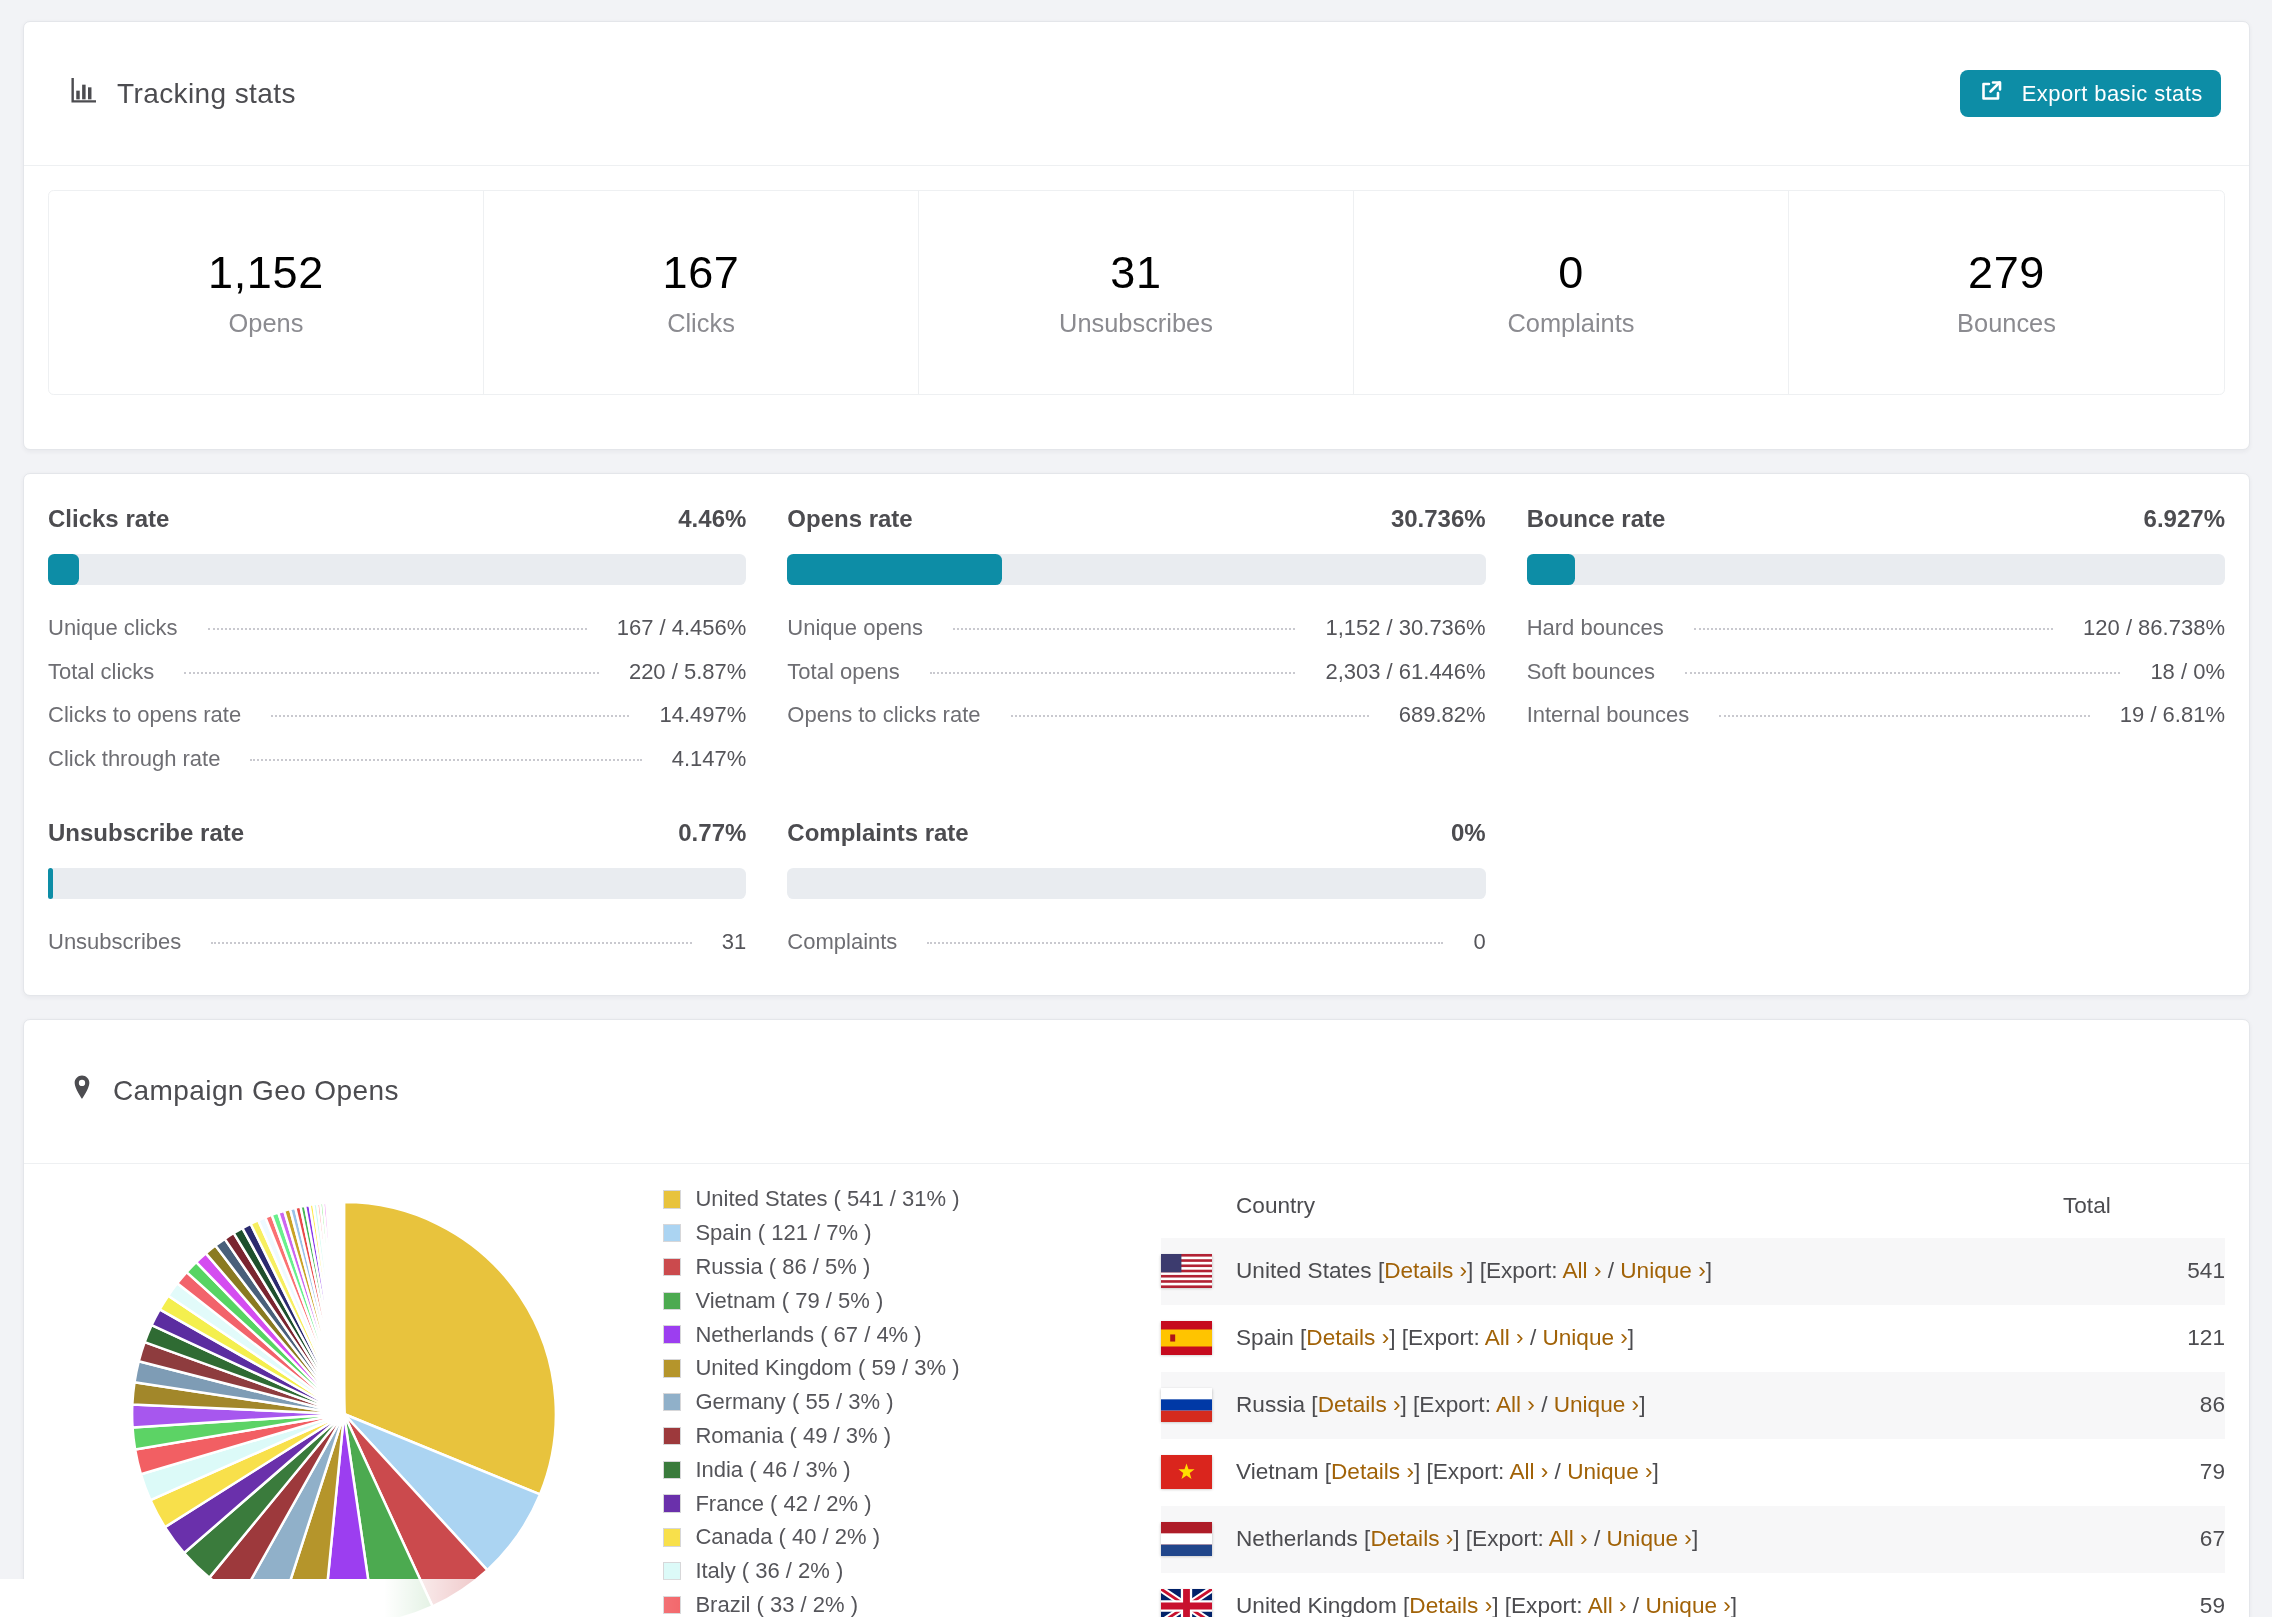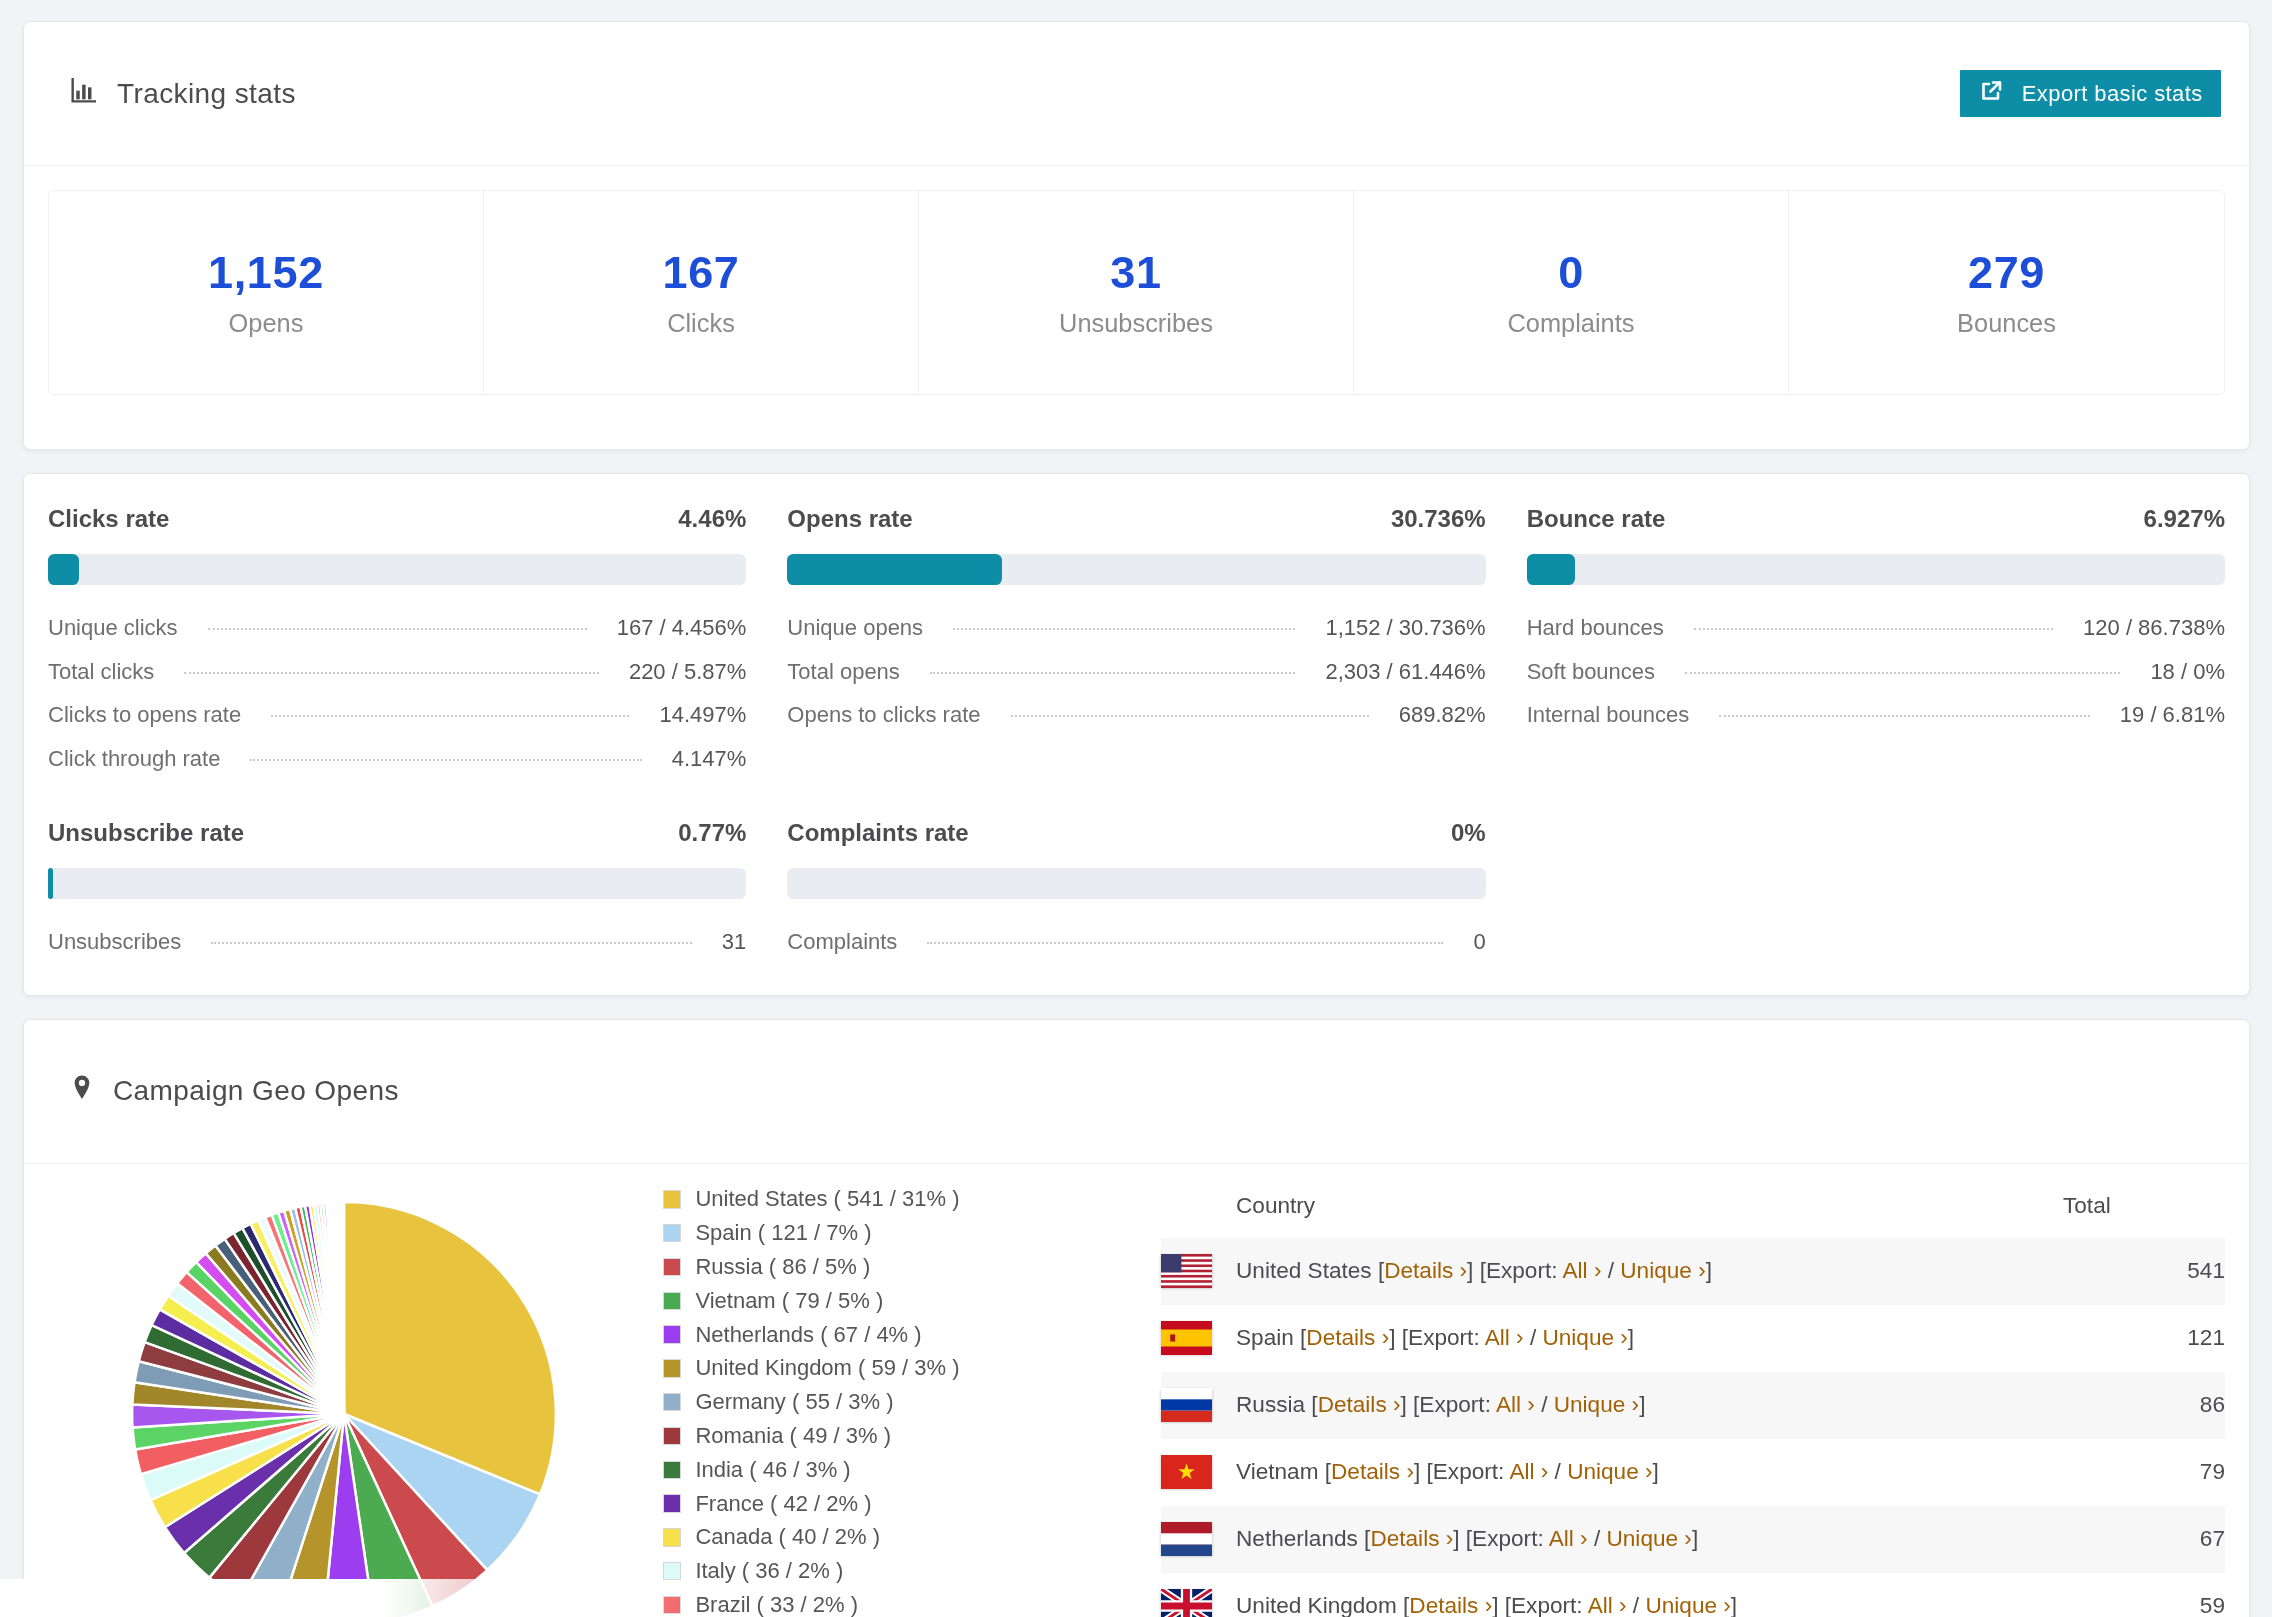--- a/index.html
+++ b/index.html
@@ -11,29 +11,29 @@
     box-shadow:0 1.4px 4.2px rgba(30,40,50,.05); }
   .card + .card { margin-top:23px; }
 
   .card-header { display:flex; align-items:center; justify-content:space-between;
     height:144px; padding:0 28px 0 44px; border-bottom:1.4px solid #eef0f2; }
   .card-title { display:flex; align-items:center; gap:17px; font-size:28px;
     color:#4c4c50; font-weight:400; margin:0; letter-spacing:0.4px; }
   .card-title svg { flex:none; }
 
   .export-btn { display:inline-flex; align-items:center; gap:19px; background:#0d8da6;
-    color:#fff; border:none; border-radius:1px; font-size:22px; padding:0 18.4px;
+    color:#fff; border:none; border-radius:8px; font-size:22px; padding:0 18.4px;
     height:47px; font-family:inherit; cursor:pointer; letter-spacing:0.4px; }
 
   
   .stats-box { margin:24px 24px 54px; border:1.4px solid #eef0f2; border-radius:5.6px;
     display:grid; grid-template-columns:repeat(5,1fr); }
   .stat-cell { padding:56px 7px; text-align:center; border-right:1.4px solid #eef0f2; }
   .stat-cell:last-child { border-right:none; }
-  .stat-value { font-size:45px; font-weight:700; color:#1d4ed8; letter-spacing:0.7px; }
+  .stat-value { font-size:45px; font-weight:400; color:#000000; letter-spacing:0.7px; }
   .stat-label { margin-top:10px; font-size:25.4px; color:#8b8b90; }
 
   
   .rates-card { padding:31px 24px 40px; }
   .rates-grid { display:grid; grid-template-columns:repeat(3,1fr); column-gap:41px; row-gap:47px; }
   .rate-head { display:flex; justify-content:space-between; align-items:baseline;
     font-size:24px; font-weight:700; color:#4c4c50; margin-bottom:21px; }
   .bar { height:31px; background:#e9ecf0; border-radius:6.4px; }
   .bar-fill { height:100%; background:#0d8da6; border-radius:6.4px; }
   .rate-rows { margin-top:30px; }

